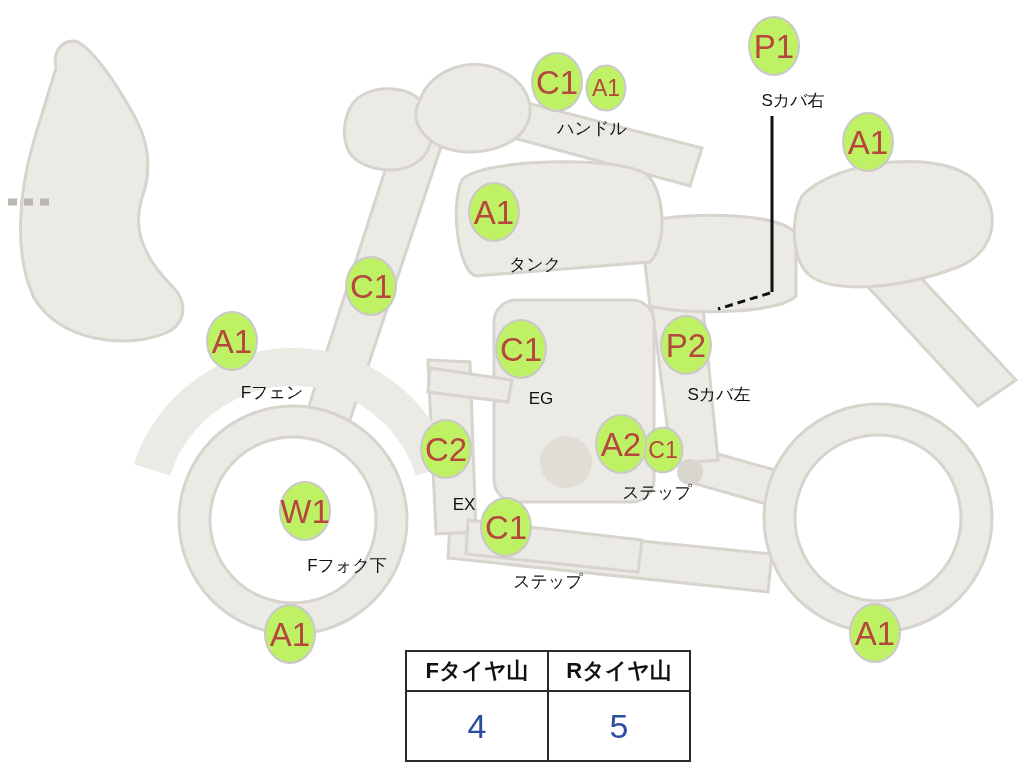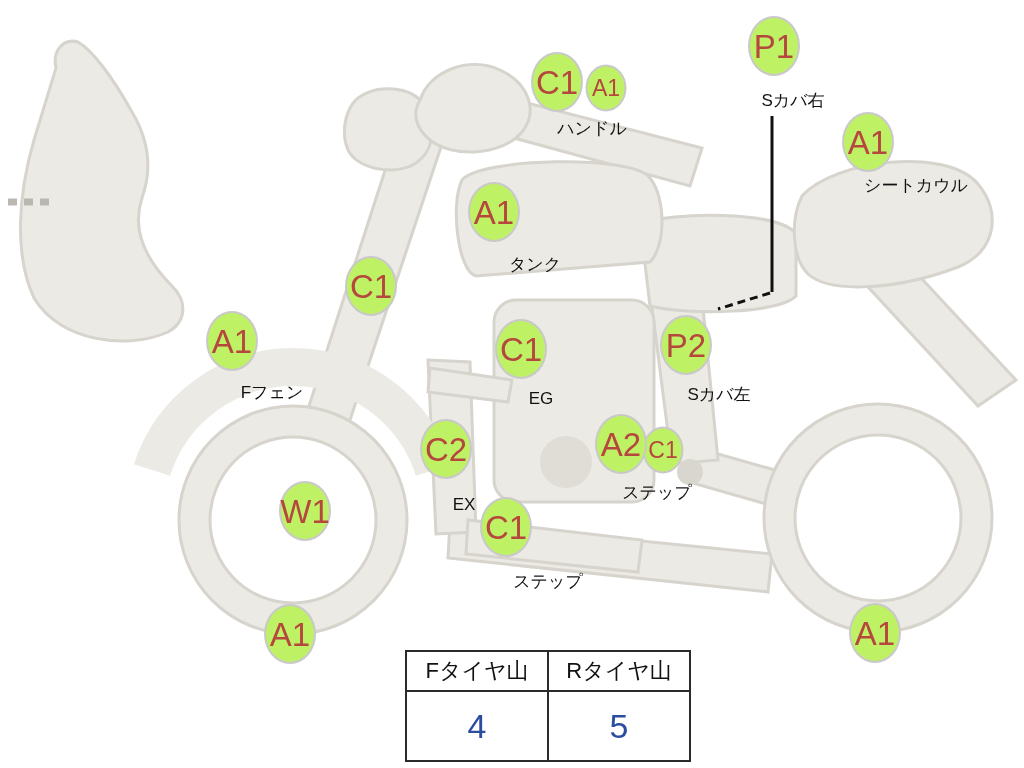--- a/index.html
+++ b/index.html
@@ -11,21 +11,21 @@
          display:flex;align-items:center;justify-content:center;
          color:#b5473e;line-height:1;z-index:3;}
   .badge.main{width:48px;height:56px;font-size:33px;}
   .badge.sub{width:37px;height:43px;font-size:23px;z-index:2;}
   .mlabel{position:absolute;transform:translate(-50%,-50%);color:#111111;
           font-size:17px;white-space:nowrap;z-index:3;}
   .tire-table{position:absolute;left:405px;top:650px;border-collapse:collapse;z-index:3;
               background:#ffffff;}
   .tire-table th,.tire-table td{border:2px solid #2a2a2a;text-align:center;vertical-align:middle;
               width:140px;padding:0;}
-  .tire-table th{height:38px;font-size:22px;font-weight:normal;color:#111111;}
+  .tire-table th{height:38px;font-size:22px;font-weight:bold;color:#111111;}
   .tire-table td{height:68px;font-size:34px;color:#2a4da0;}
 </style>
 </head>
 <body>
 
 <div class="stage">
 
   <svg class="bike-svg" width="1024" height="768" viewBox="0 0 1024 768">
     <g fill="#eceae4" stroke="#d6d4cc" stroke-width="3">
 
@@ -87,21 +87,20 @@
   </svg>
 
   <div class="badge main" style="left:557px;top:82px">C1</div>
   <div class="badge sub" style="left:606px;top:88px">A1</div>
   <div class="mlabel" style="left:592px;top:128px">ハンドル</div>
 
   <div class="badge main" style="left:774px;top:46px">P1</div>
   <div class="mlabel" style="left:793px;top:100px">Sカバ右</div>
 
   <div class="badge main" style="left:868px;top:142px">A1</div>
-  <div class="mlabel" style="left:916px;top:185px">シートカウル</div>
 
   <div class="badge main" style="left:494px;top:212px">A1</div>
   <div class="mlabel" style="left:535px;top:264px">タンク</div>
 
   <div class="badge main" style="left:371px;top:286px">C1</div>
 
   <div class="badge main" style="left:232px;top:341px">A1</div>
   <div class="mlabel" style="left:272px;top:392px">Fフェン</div>
 
   <div class="badge main" style="left:521px;top:349px">C1</div>
@@ -111,20 +110,21 @@
   <div class="mlabel" style="left:719px;top:394px">Sカバ左</div>
 
   <div class="badge main" style="left:446px;top:449px">C2</div>
   <div class="mlabel" style="left:464px;top:505px">EX</div>
 
   <div class="badge main" style="left:621px;top:444px">A2</div>
   <div class="badge sub" style="left:663px;top:450px">C1</div>
   <div class="mlabel" style="left:657px;top:492px">ステップ</div>
 
   <div class="badge main" style="left:305px;top:511px">W1</div>
+  <div class="mlabel" style="left:347px;top:565px">Fフォク下</div>
 
   <div class="badge main" style="left:506px;top:527px">C1</div>
   <div class="mlabel" style="left:548px;top:581px">ステップ</div>
 
   <div class="badge main" style="left:290px;top:634px">A1</div>
 
   <div class="badge main" style="left:875px;top:633px">A1</div>
 
   <table class="tire-table">
     <tbody>

